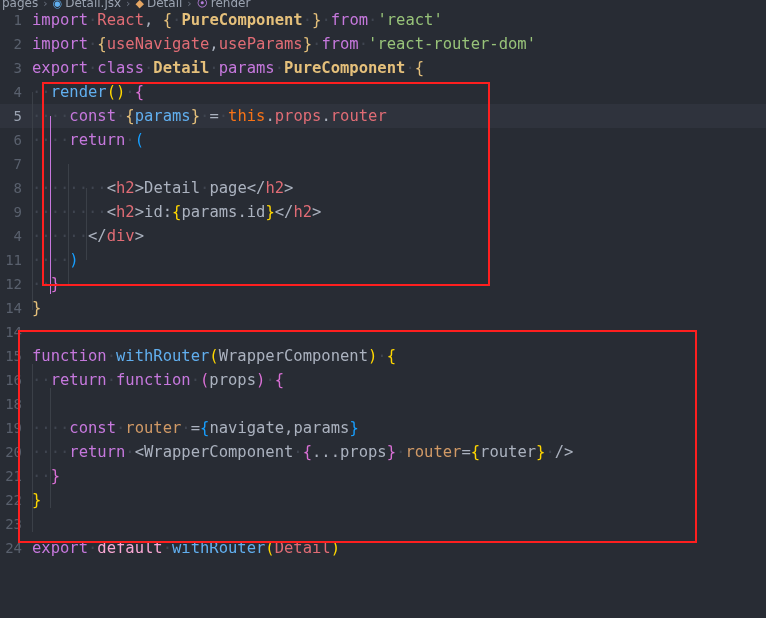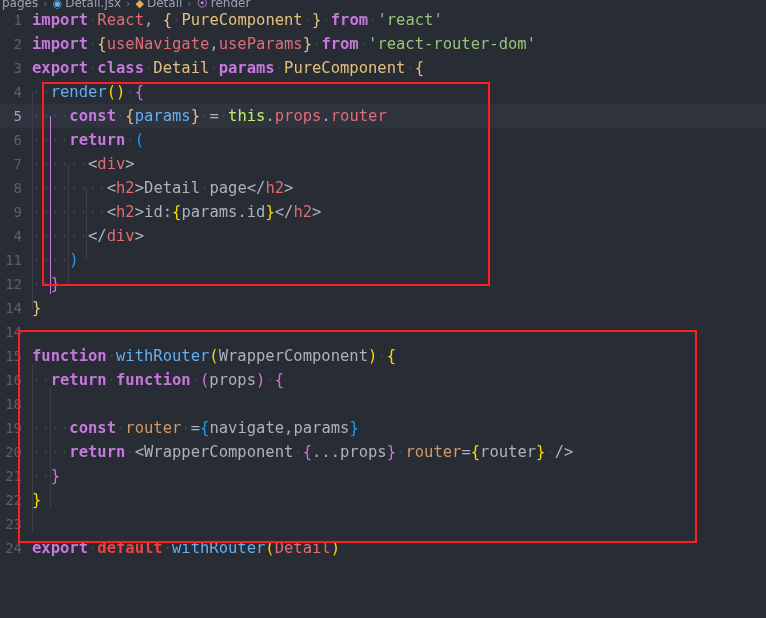--- a/index.html
+++ b/index.html
@@ -68,28 +68,28 @@
     user-select: none;
   }
   .line.active .lnum { color: #9aa2b1; }
   .code {
     position: absolute;
     left: 32px; top: 0;
     line-height: 24px;
   }
 
   
-  .kw       { color: #c678dd; font-weight: bold; }   
+  .kw       { color: #c678dd; }   
   .ident    { color: #e06c75; }   
-  .cls      { color: #e5c07b; }   
+  .cls      { color: #e5c07b; font-weight: bold; }   
   .param    { color: #d19a66; }   
   .str      { color: #98c379; }   
   .fn       { color: #61afef; }   
   .punc     { color: #abb2bf; }
-  .this     { color: #bef264; }
+  .this     { color: #f97316; }
   .prop     { color: #e06c75; }
   .tag      { color: #e06c75; }
   .tagbr    { color: #abb2bf; }
   .var      { color: #abb2bf; }
   .b-yellow { color: #e5c07b; }
   .b-pink   { color: #da70d6; }
   .b-blue   { color: #179fff; }
   .b-yel2   { color: #ffd700; }
   .text     { color: #abb2bf; }
 
@@ -166,21 +166,20 @@
       <span class="code"><span class="ws">··</span><span class="ws">··</span><span class="kw">const</span><span class="ws">·</span><span class="b-yellow">{</span><span class="fn">params</span><span class="b-yellow">}</span><span class="ws">·</span><span class="punc">=</span><span class="ws">·</span><span class="this">this</span><span class="punc">.</span><span class="prop">props</span><span class="punc">.</span><span class="prop">router</span></span>
     </div>
 
     <div class="line">
       <span class="lnum">6</span>
       <span class="code"><span class="ws">··</span><span class="ws">··</span><span class="kw">return</span><span class="ws">·</span><span class="b-blue">(</span></span>
     </div>
 
     <div class="line">
       <span class="lnum">7</span>
-      <span class="code"><span class="ws">··</span><span class="ws">··</span><span class="ws">··</span><span class="tagbr">&lt;</span><span class="tag">div</span><span class="tagbr">&gt;</span></span>
     </div>
 
     <div class="line">
       <span class="lnum">8</span>
       <span class="code"><span class="ws">··</span><span class="ws">··</span><span class="ws">··</span><span class="ws">··</span><span class="tagbr">&lt;</span><span class="tag">h2</span><span class="tagbr">&gt;</span><span class="text">Detail</span><span class="ws">·</span><span class="text">page</span><span class="tagbr">&lt;/</span><span class="tag">h2</span><span class="tagbr">&gt;</span></span>
     </div>
 
     <div class="line">
       <span class="lnum">9</span>
       <span class="code"><span class="ws">··</span><span class="ws">··</span><span class="ws">··</span><span class="ws">··</span><span class="tagbr">&lt;</span><span class="tag">h2</span><span class="tagbr">&gt;</span><span class="text">id:</span><span class="b-yel2">{</span><span class="var">params</span><span class="punc">.</span><span class="var">id</span><span class="b-yel2">}</span><span class="tagbr">&lt;/</span><span class="tag">h2</span><span class="tagbr">&gt;</span></span>
@@ -246,21 +245,21 @@
       <span class="code"><span class="b-yel2">}</span></span>
     </div>
 
     <div class="line">
       <span class="lnum">23</span>
       <span class="code"></span>
     </div>
 
     <div class="line">
       <span class="lnum">24</span>
-      <span class="code"><span class="kw">export</span><span class="ws">·</span><span class="kw" style="color:#ef4444">default</span><span class="ws">·</span><span class="fn">withRouter</span><span class="b-yel2">(</span><span class="ident">Detail</span><span class="b-yel2">)</span></span>
+      <span class="code"><span class="kw">export</span><span class="ws">·</span><span class="kw" style="color:#f9a8d4">default</span><span class="ws">·</span><span class="fn">withRouter</span><span class="b-yel2">(</span><span class="ident">Detail</span><span class="b-yel2">)</span></span>
     </div>
 
 
     <div class="guide active-pink" style="left:50px; top:108px; height:178px;"></div>
     <div class="guide" style="left:68px; top:156px; height:120px;"></div>
     <div class="guide" style="left:86px; top:180px; height:72px;"></div>
     <div class="guide" style="left:32px; top:84px; height:218px;"></div>
 
     <div class="guide" style="left:32px; top:356px; height:168px;"></div>
     <div class="guide" style="left:50px; top:380px; height:120px;"></div>

